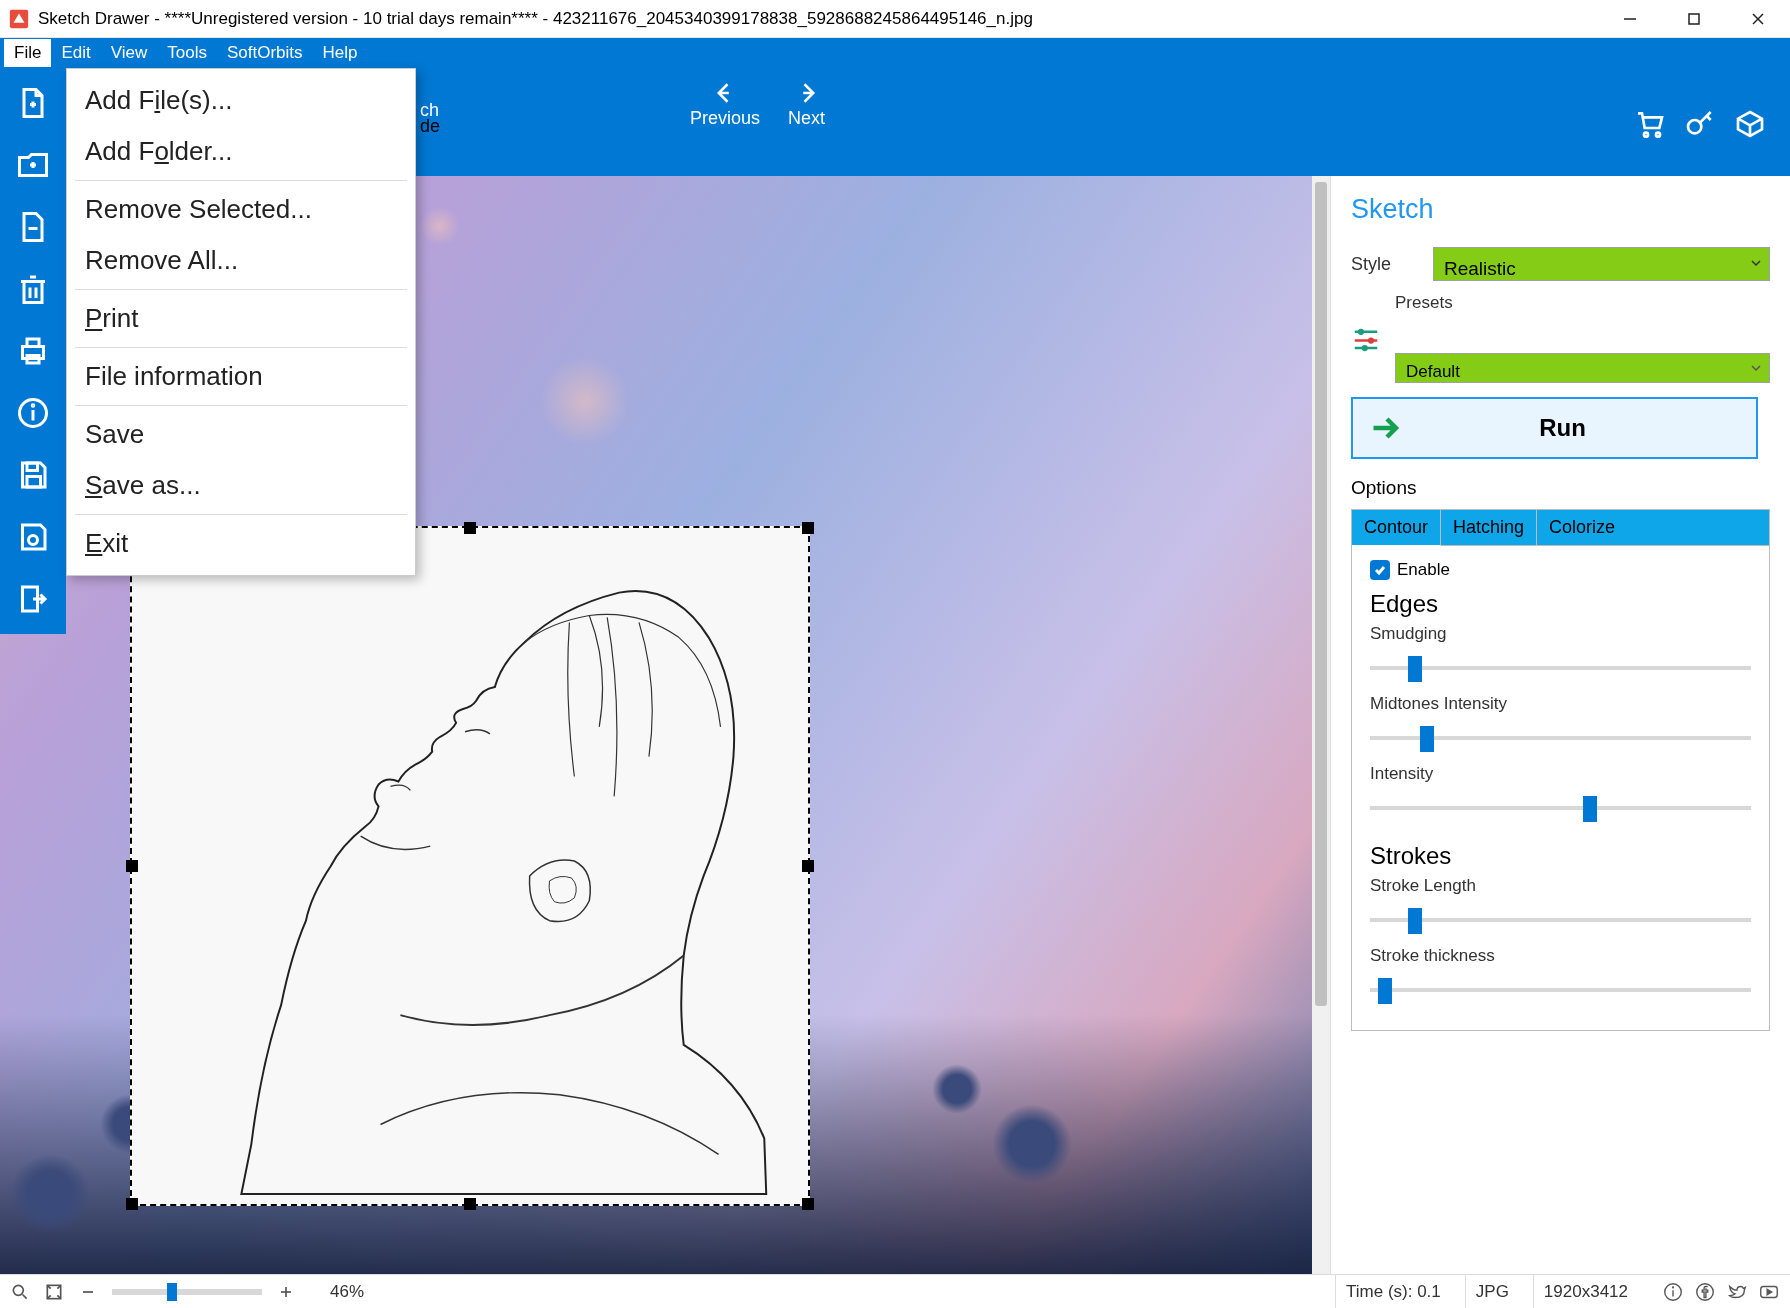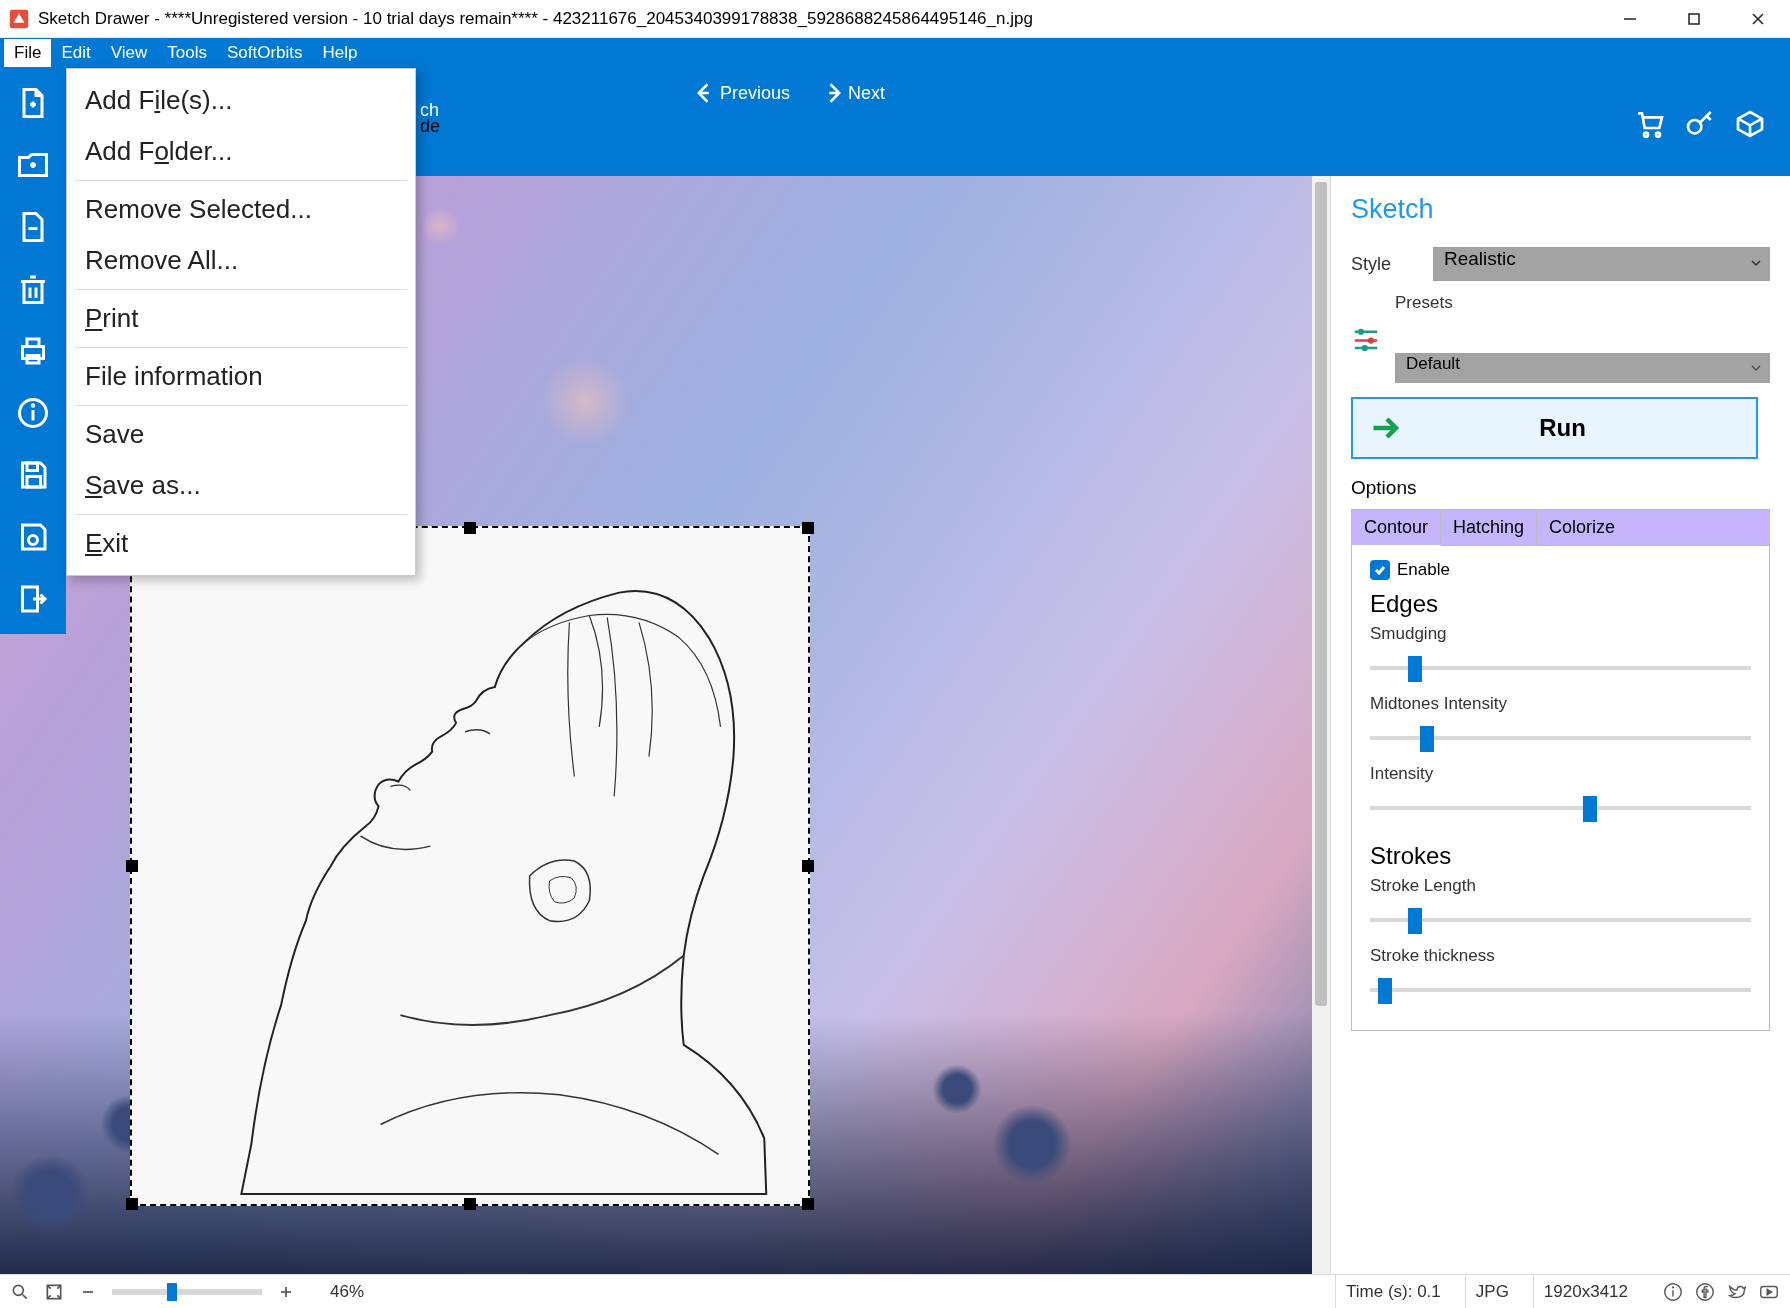--- a/index.html
+++ b/index.html
@@ -14,21 +14,21 @@
 .titlebar .win-btn svg { width: 16px; height: 16px; }
 
 
 .menubar { height: 30px; background: #0078d4; display: flex; align-items: center; padding: 0 4px; }
 .menubar .menu-item { padding: 4px 10px; color: #fff; font-size: 17px; cursor: default; }
 .menubar .menu-item.active { background: #fff; color: #000; }
 
 
 .ribbon { height: 108px; background: #0078d4; position: relative; display: flex; }
 .ribbon .nav-group { position: absolute; left: 690px; top: 0; display: flex; gap: 28px; color: #fff; }
-.ribbon .nav-item { display: flex; flex-direction: row; align-items: center; padding-top: 10px; font-size: 18px; }
+.ribbon .nav-item { display: flex; flex-direction: column; align-items: center; padding-top: 10px; font-size: 18px; }
 .ribbon .nav-item svg { width: 30px; height: 30px; stroke: #fff; fill: none; stroke-width: 2; }
 .ribbon .right-icons { position: absolute; right: 24px; top: 40px; display: flex; gap: 18px; }
 .ribbon .right-icons svg { width: 32px; height: 32px; stroke: #fff; fill: none; stroke-width: 2; }
 
 
 .main { display: flex; height: calc(100% - 38px - 30px - 108px - 34px); position: relative; }
 .canvas-area { flex: 1; position: relative; background: linear-gradient(125deg, #d4b0c8 0%, #b8a0d8 20%, #9cb0e0 45%, #c8c0e8 70%, #d8a8c0 85%, #6078a8 100%); overflow: hidden; }
 .canvas-area .bokeh { position: absolute; border-radius: 50%; background: radial-gradient(circle, rgba(255,200,180,0.5), rgba(255,200,180,0) 70%); }
 .canvas-area .dark-bottom { position: absolute; bottom: 0; left: 0; right: 0; height: 260px; background: linear-gradient(to top, rgba(20,30,60,0.9), rgba(20,30,60,0)); }
 .canvas-area .flower { position: absolute; width: 80px; height: 80px; background: radial-gradient(circle, #3a4a7a 40%, rgba(30,40,70,0) 70%); border-radius: 50%; }
@@ -50,31 +50,31 @@
 
 .canvas-scroll { width: 18px; background: #f0f0f0; position: relative; }
 .canvas-scroll .thumb { position: absolute; left: 3px; right: 3px; top: 6px; height: 75%; background: #c0c0c0; border-radius: 3px; }
 
 
 .right-panel { width: 460px; background: #fff; border-left: 1px solid #dcdcdc; padding: 18px 20px 0 20px; overflow: hidden; }
 .right-panel h2 { color: #2196f3; font-weight: 400; font-size: 27px; margin-bottom: 22px; }
 .rp-row { display: flex; align-items: center; margin-bottom: 12px; gap: 14px; }
 .rp-label { width: 68px; font-size: 18px; color: #333; }
 .rp-select { flex: 1; position: relative; }
-.rp-select .box { border: 1px solid #a0a0a0; background: #a3a3a3; height: 34px; display: flex; align-items: flex-start; padding: 0 10px; font-size: 19px; }
+.rp-select .box { border: 1px solid #a0a0a0; background: #84cc16; height: 34px; display: flex; align-items: flex-end; padding: 0 10px; font-size: 19px; }
 .rp-select .arrow { position: absolute; right: 8px; top: 10px; }
 .rp-sliders-icon { width: 30px; height: 30px; }
 .rp-stack { flex: 1; }
 .rp-presets-label { font-size: 17px; color: #333; margin-bottom: 3px; }
 .run-btn { display: flex; align-items: center; background: #e8f5ff; border: 2px solid #2196f3; height: 62px; margin: 14px 12px 18px 0; cursor: pointer; }
 .run-btn .run-icon { width: 36px; margin: 0 16px; }
 .run-btn .run-label { flex: 1; text-align: center; font-size: 24px; font-weight: 700; padding-right: 52px; }
 .options-label { font-size: 19px; margin-bottom: 10px; }
 .tabs { display: flex; border: 1px solid #bcbcbc; border-bottom: none; }
-.tabs .tab { padding: 7px 12px; font-size: 18px; border-right: 1px solid #bcbcbc; border-bottom: 1px solid #bcbcbc; background: #c4b5fd; }
+.tabs .tab { padding: 7px 12px; font-size: 18px; border-right: 1px solid #bcbcbc; border-bottom: 1px solid #bcbcbc; background: #0ea5e9; }
 .tabs .tab.active { border-bottom: 1px solid #fff; }
 .tabs .tab:last-child { border-right: none; flex: 1; }
 .tab-body { border: 1px solid #bcbcbc; border-top: none; padding: 14px 18px 20px 18px; }
 .enable-row { display: flex; align-items: center; gap: 7px; margin-bottom: 10px; }
 .enable-row .chk { width: 20px; height: 20px; background: #0078d4; border-radius: 4px; display: flex; align-items: center; justify-content: center; }
 .enable-row .chk svg { stroke: #fff; stroke-width: 3; fill: none; }
 .section-h { font-size: 24px; margin: 6px 0 2px 0; }
 .slider-label { font-size: 17px; color: #333; margin-top: 6px; }
 .slider { position: relative; height: 40px; margin-top: 4px; }
 .slider .track { position: absolute; left: 0; right: 0; top: 18px; height: 4px; background: #d8d8d8; }

